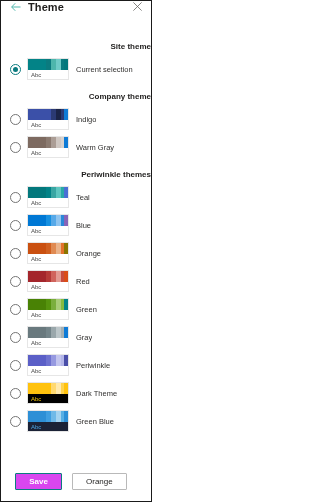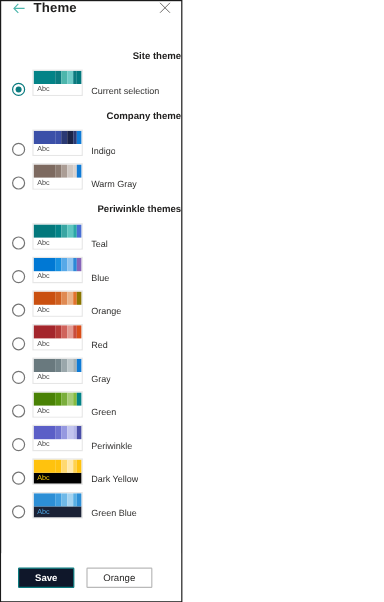--- a/index.html
+++ b/index.html
@@ -67,21 +67,21 @@
   }
   .sec-site   { margin-top: 7px; }
   .sec-company{ margin-top: 9px; }
   .sec-sp     { margin-top: 9px; }
 
   .theme-list { margin-top: 3px; }
 
   
   .theme-row {
     display: flex;
-    align-items: flex-end;
+    align-items: center;
     padding: 3px 0 3px 9px;
     cursor: pointer;
   }
   .radio {
     position: relative;
     width: 11px;
     height: 11px;
     border-radius: 50%;
     border: 1px solid #757575;
     box-sizing: border-box;
@@ -153,21 +153,21 @@
     font-size: 8px;
     height: 17px;
     line-height: 15px;
     padding: 0 13px;
     box-sizing: border-box;
     border-radius: 1px;
     cursor: pointer;
     text-align: center;
   }
   .btn-save {
-    background: #0f172a;
+    background: #d946ef;
     color: #ffffff;
     border: 1px solid #0b7b7f;
     font-weight: bold;
     min-width: 47px;
   }
   .btn-cancel {
     background: #ffffff;
     color: #201f1e;
     border: 1px solid #b9b9b9;
     margin-left: 10px;
@@ -309,52 +309,52 @@
             <span style="background: rgb(217, 77, 24); width: 10%;"></span>
           </div>
           <div class="swatch-abc" style="background: rgb(255, 255, 255); color: rgb(74, 74, 74);">Abc</div>
         </div>
         <div class="theme-name">Red</div>
       </div>
       <div class="theme-row">
         <div class="radio"></div>
         <div class="swatch">
           <div class="swatch-strip">
+            <span style="background: rgb(73, 130, 5); width: 30%;"></span>
+            <span style="background: rgb(73, 130, 5); width: 14%;"></span>
+            <span style="background: rgb(86, 148, 14); width: 14%;"></span>
+            <span style="background: rgb(122, 174, 60); width: 12%;"></span>
+            <span style="background: rgb(168, 204, 119); width: 12%;"></span>
+            <span style="background: rgb(134, 187, 63); width: 8%;"></span>
+            <span style="background: rgb(3, 131, 135); width: 10%;"></span>
+          </div>
+          <div class="swatch-abc" style="background: rgb(255, 255, 255); color: rgb(74, 74, 74);">Abc</div>
+        </div>
+        <div class="theme-name">Green</div>
+      </div>
+      <div class="theme-row">
+        <div class="radio"></div>
+        <div class="swatch">
+          <div class="swatch-strip">
             <span style="background: rgb(105, 121, 126); width: 30%;"></span>
             <span style="background: rgb(105, 121, 126); width: 14%;"></span>
             <span style="background: rgb(116, 133, 138); width: 14%;"></span>
             <span style="background: rgb(154, 167, 171); width: 12%;"></span>
             <span style="background: rgb(188, 198, 201); width: 12%;"></span>
             <span style="background: rgb(164, 176, 180); width: 8%;"></span>
             <span style="background: rgb(15, 123, 214); width: 10%;"></span>
           </div>
           <div class="swatch-abc" style="background: rgb(255, 255, 255); color: rgb(74, 74, 74);">Abc</div>
         </div>
         <div class="theme-name">Gray</div>
       </div>
       <div class="theme-row">
         <div class="radio"></div>
         <div class="swatch">
           <div class="swatch-strip">
-            <span style="background: rgb(73, 130, 5); width: 30%;"></span>
-            <span style="background: rgb(73, 130, 5); width: 14%;"></span>
-            <span style="background: rgb(86, 148, 14); width: 14%;"></span>
-            <span style="background: rgb(122, 174, 60); width: 12%;"></span>
-            <span style="background: rgb(168, 204, 119); width: 12%;"></span>
-            <span style="background: rgb(134, 187, 63); width: 8%;"></span>
-            <span style="background: rgb(3, 131, 135); width: 10%;"></span>
-          </div>
-          <div class="swatch-abc" style="background: rgb(255, 255, 255); color: rgb(74, 74, 74);">Abc</div>
-        </div>
-        <div class="theme-name">Green</div>
-      </div>
-      <div class="theme-row">
-        <div class="radio"></div>
-        <div class="swatch">
-          <div class="swatch-strip">
             <span style="background: rgb(91, 95, 199); width: 30%;"></span>
             <span style="background: rgb(91, 95, 199); width: 14%;"></span>
             <span style="background: rgb(110, 114, 207); width: 14%;"></span>
             <span style="background: rgb(150, 153, 224); width: 12%;"></span>
             <span style="background: rgb(195, 197, 238); width: 12%;"></span>
             <span style="background: rgb(180, 182, 232); width: 8%;"></span>
             <span style="background: rgb(74, 78, 168); width: 10%;"></span>
           </div>
           <div class="swatch-abc" style="background: rgb(255, 255, 255); color: rgb(74, 74, 74);">Abc</div>
         </div>
@@ -367,21 +367,21 @@
             <span style="background: rgb(255, 194, 14); width: 30%;"></span>
             <span style="background: rgb(255, 194, 14); width: 14%;"></span>
             <span style="background: rgb(255, 194, 14); width: 14%;"></span>
             <span style="background: rgb(255, 217, 112); width: 12%;"></span>
             <span style="background: rgb(255, 233, 173); width: 12%;"></span>
             <span style="background: rgb(255, 210, 77); width: 8%;"></span>
             <span style="background: rgb(255, 194, 14); width: 10%;"></span>
           </div>
           <div class="swatch-abc" style="background: rgb(0, 0, 0); color: rgb(242, 198, 12);">Abc</div>
         </div>
-        <div class="theme-name">Dark Yellow</div>
+        <div class="theme-name">Dark Theme</div>
       </div>
       <div class="theme-row">
         <div class="radio"></div>
         <div class="swatch">
           <div class="swatch-strip">
             <span style="background: rgb(45, 143, 214); width: 30%;"></span>
             <span style="background: rgb(45, 143, 214); width: 14%;"></span>
             <span style="background: rgb(63, 158, 224); width: 14%;"></span>
             <span style="background: rgb(111, 185, 232); width: 12%;"></span>
             <span style="background: rgb(164, 211, 240); width: 12%;"></span>

